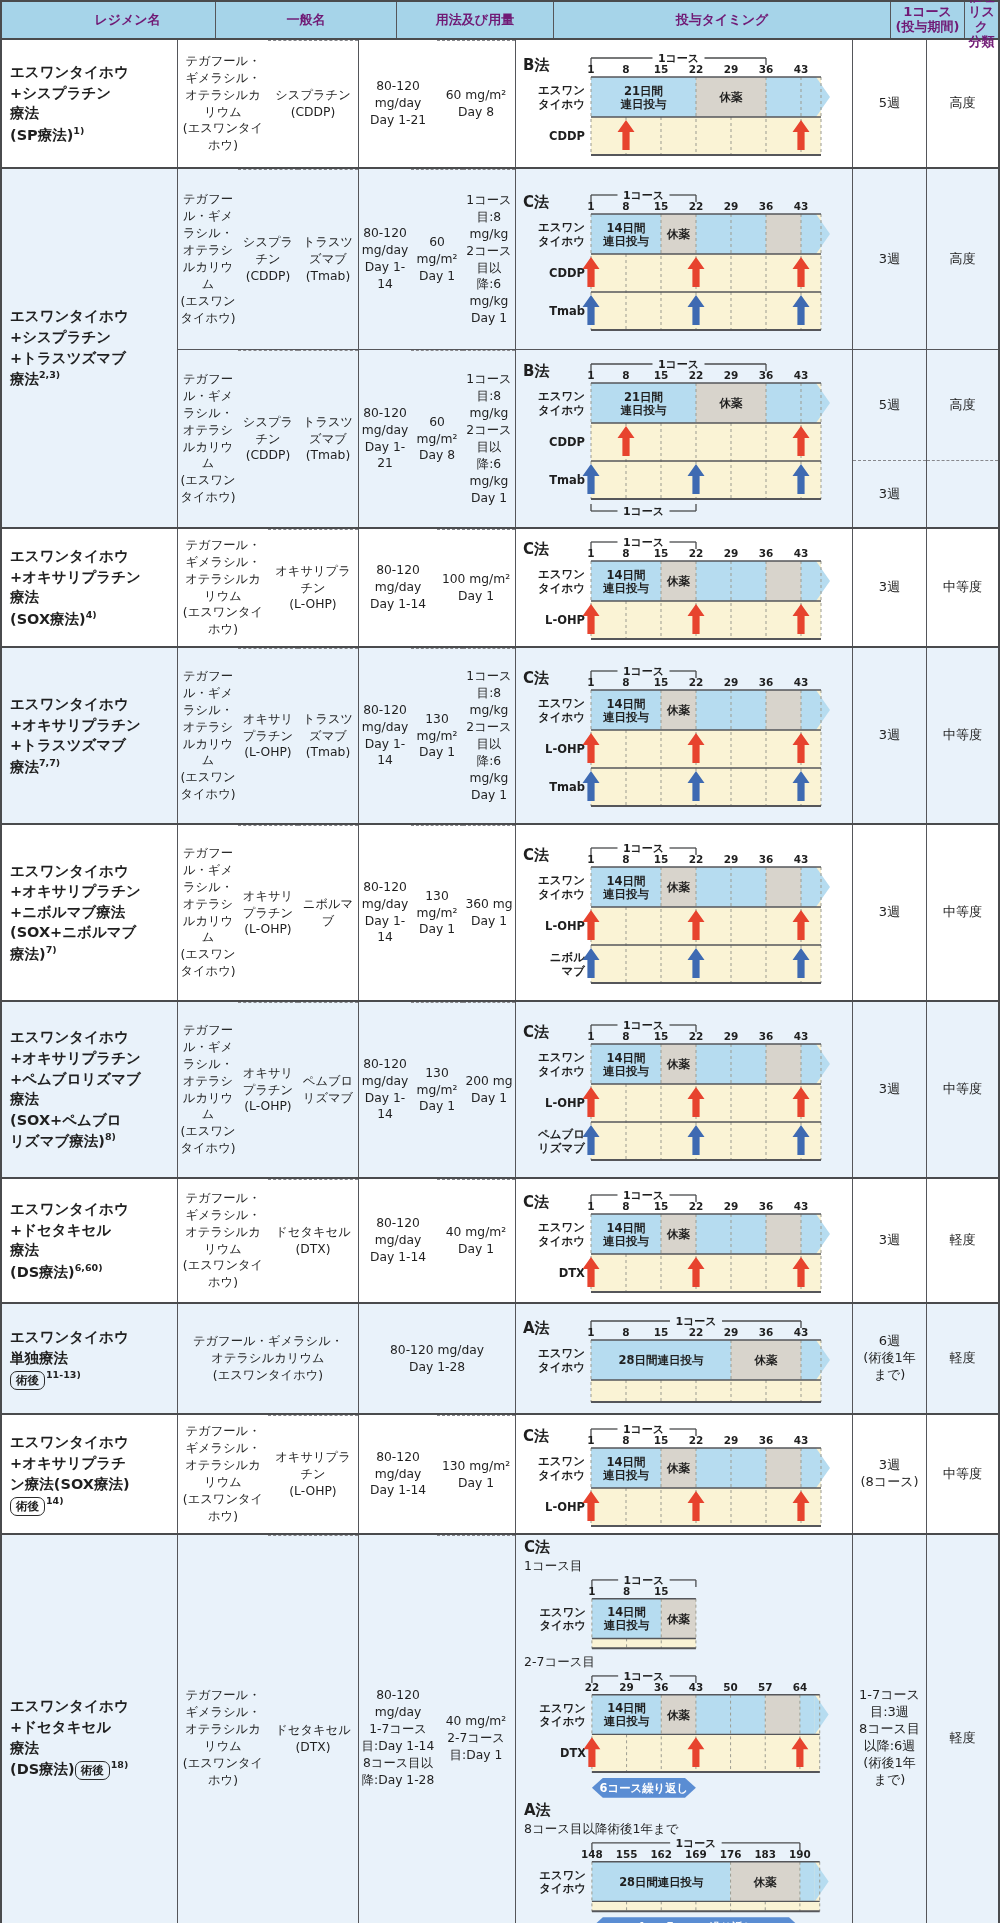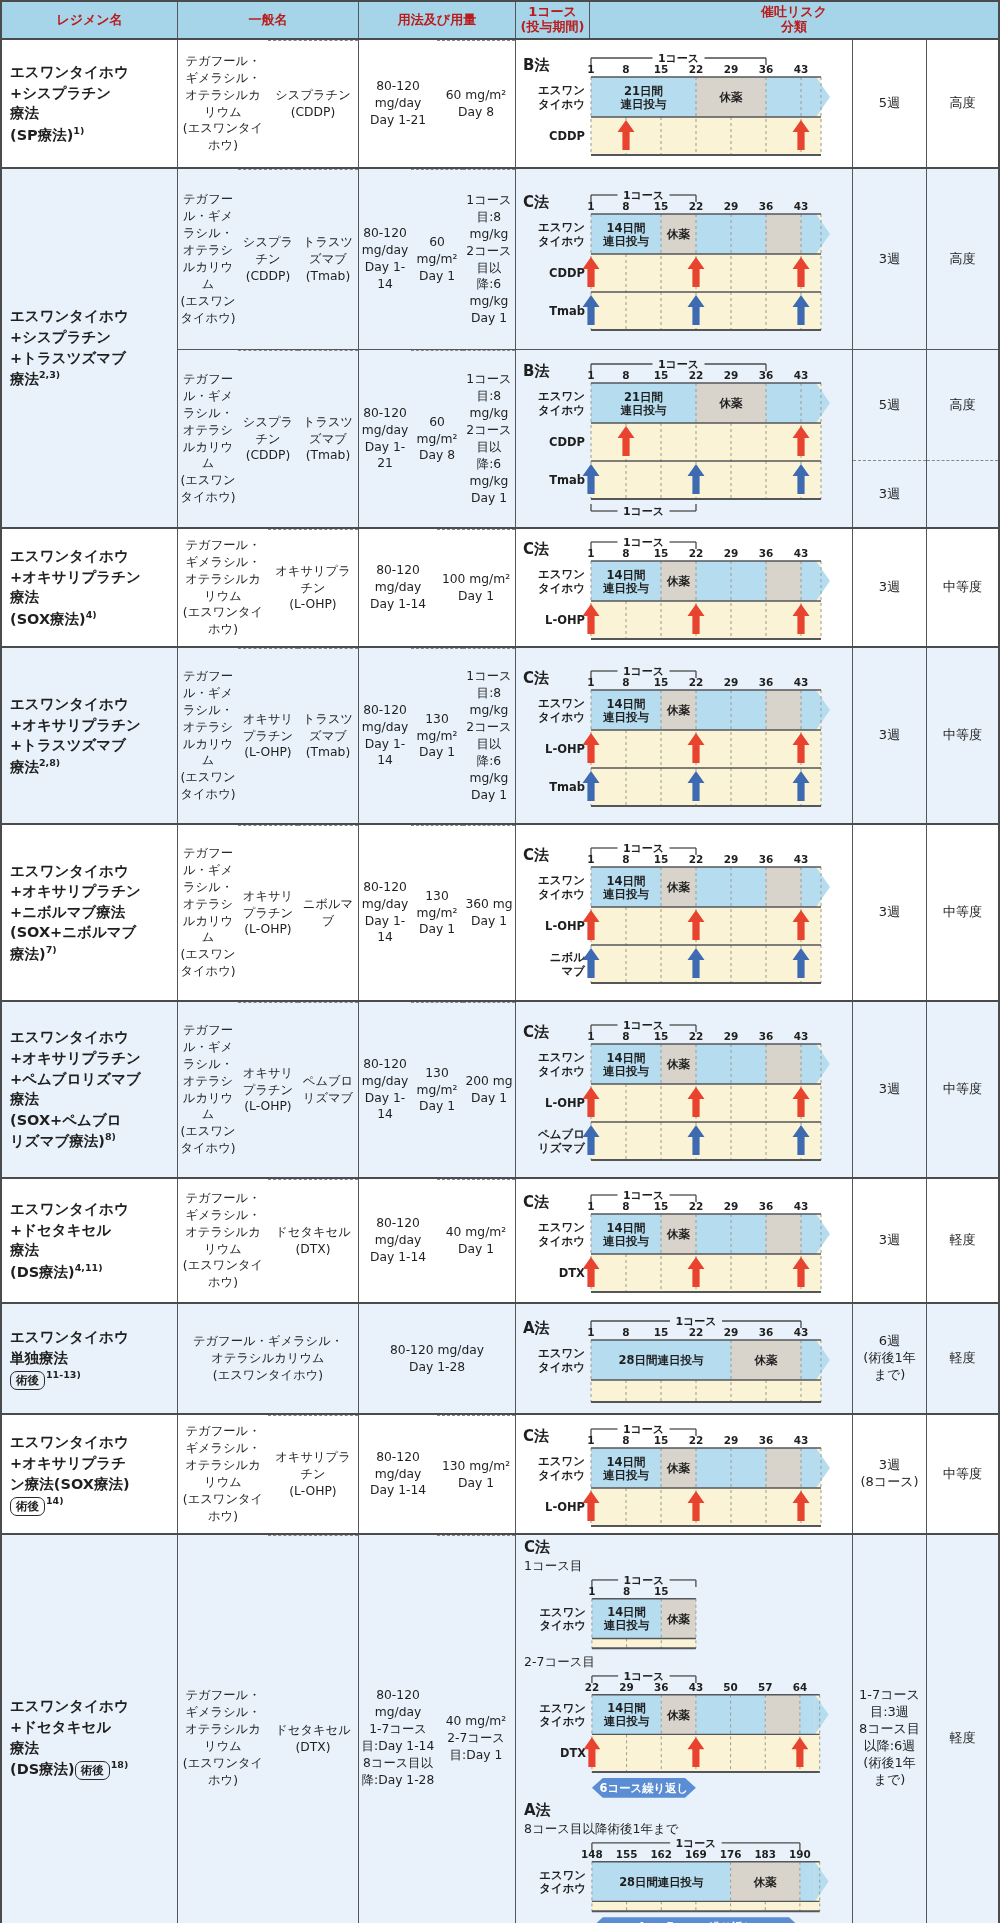--- a/index.html
+++ b/index.html
@@ -2,22 +2,22 @@
 <html style="--hdrbg: #a6d4e9; --tint: #e9f2fa;"><head>
 <meta charset="utf-8">
 <style>
   :root{
     --b:#55565a; --bD:#4a4b4d;
   }
   html,body{margin:0;padding:0;background:#fff;}
   body{font-family:"DejaVu Sans","Liberation Sans",sans-serif;color:#1f1f1f;width:1000px;}
   svg text{font-family:"DejaVu Sans","Liberation Sans",sans-serif;}
   #app{width:1000px;border:2px solid var(--bD);box-sizing:border-box;}
-  .hrow{display:flex;height:38px;background:var(--hdrbg);color:#b91c1c;font-weight:700;
-        border-bottom:2px solid var(--bD);box-sizing:border-box;}
+  .hrow{display:flex;height:38px;background:var(--hdrbg);color:#701a75;font-weight:700;
+        border-bottom:2px solid var(--bD);box-sizing:border-box;padding-left:38px;}
   .hcell{display:flex;align-items:center;justify-content:center;text-align:center;
          font-size:13px;line-height:1.15;white-space:pre-line;box-sizing:border-box;}
   .bl{border-left:1.5px solid var(--b);}
   .group{display:flex;background:#fff;}
   .group.bt{border-top:2px solid var(--bD);}
   .group.tint{background:var(--tint);}
   .cell{box-sizing:border-box;}
   .col1{width:175px;display:flex;flex-direction:column;justify-content:center;
         padding:6px 4px 6px 8px;font-weight:700;font-size:14.5px;line-height:1.42;}
   .col2{width:181px;border-left:1.5px solid var(--b);display:flex;}
@@ -40,20 +40,21 @@
   .dnote{font-weight:400;font-size:12.5px;margin:2px 0 1px 3px;line-height:1.2;}
 </style>
 </head>
 <body>
 
 <div id="app">
     <div class="hrow">
       <div class="hcell" style="width: 175px;">レジメン名</div>
       <div class="hcell bl" style="width: 181px;">一般名</div>
       <div class="hcell bl" style="width: 157px;">用法及び用量</div>
+      <div class="hcell bl" style="width: 337px;">投与タイミング</div>
       <div class="hcell bl" style="width: 74px;">1コース
 (投与期間)</div>
       <div class="hcell bl" style="flex: 1 1 0%;">催吐リスク
 分類</div>
     </div>
     <div class="group">
       <div class="cell col1">
         <div><span>エスワンタイホウ</span></div>
         <div><span>+シスプラチン</span></div>
         <div><span>療法</span></div>
@@ -352,21 +353,21 @@
             <div class="sub">中等度</div>
           </div>
         </div>
       </div>
     </div>
     <div class="group bt tint">
       <div class="cell col1">
         <div><span>エスワンタイホウ</span></div>
         <div><span>+オキサリプラチン</span></div>
         <div><span>+トラスツズマブ</span></div>
-        <div><span>療法</span><sup>2,8)</sup></div>
+        <div><span>療法</span><sup>7,7)</sup></div>
       </div>
       <div class="blocks">
         <div class="block" style="height: 175px;">
           <div class="cell col2">
             <div class="sub">テガフール・ギメラシル・
 オテラシルカリウム
 (エスワンタイホウ)</div>
             <div class="sub dashTop">オキサリプラチン
 (L-OHP)</div>
             <div class="sub dashTop">トラスツズマブ(Tmab)</div>
@@ -602,21 +603,21 @@
             <div class="sub">中等度</div>
           </div>
         </div>
       </div>
     </div>
     <div class="group bt">
       <div class="cell col1">
         <div><span>エスワンタイホウ</span></div>
         <div><span>+ドセタキセル</span></div>
         <div><span>療法</span></div>
-        <div><span>(DS療法)</span><sup>4,11)</sup></div>
+        <div><span>(DS療法)</span><sup>6,60)</sup></div>
       </div>
       <div class="blocks">
         <div class="block" style="height: 123px;">
           <div class="cell col2">
             <div class="sub">テガフール・ギメラシル・
 オテラシルカリウム
 (エスワンタイホウ)</div>
             <div class="sub dashTop">ドセタキセル(DTX)</div>
           </div>
           <div class="cell col3">

